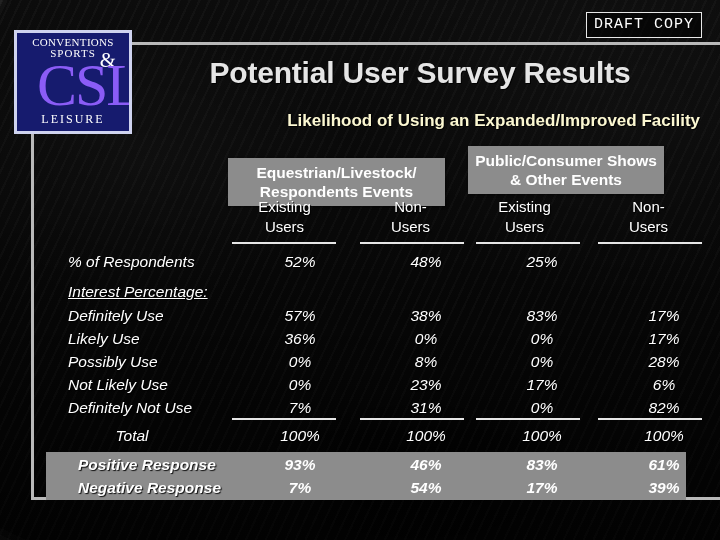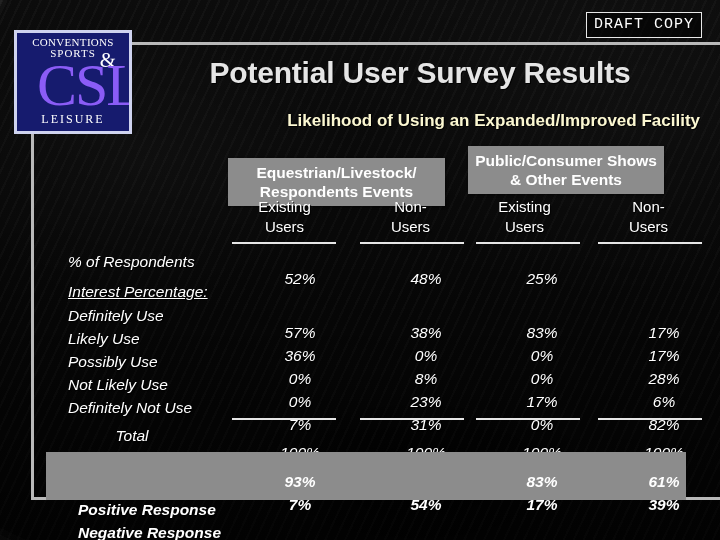--- a/index.html
+++ b/index.html
@@ -149,21 +149,20 @@
     position:absolute;left:16px;top:0;
     font-size:15.5px;color:#fff;line-height:23px;white-space:nowrap;
     text-shadow:1px 1px 1px rgba(0,0,0,.9);
   }
   .row .lbl.ul{ text-decoration:underline; }
   .row .lbl.ctr{ left:0;width:160px;text-align:center; }
   .row .v{
     position:absolute;top:0;width:100px;text-align:center;
     font-size:15.5px;color:#fff;line-height:23px;
     text-shadow:1px 1px 1px rgba(0,0,0,.9);
-    margin-top:17px;
   }
   .row .v.c1{left:198px;}
   .row .v.c2{left:324px;}
   .row .v.c3{left:440px;}
   .row .v.c4{left:562px;}
 
   .row.bold .lbl,.row.bold .v{font-weight:bold;}
 
   #r-respondents{top:104px;}
   #r-interest{top:134px;}
@@ -179,21 +178,21 @@
   #tr-c2{left:324px;width:104px;}
   #tr-c3{left:440px;width:104px;}
   #tr-c4{left:562px;width:104px;}
 
   #band{
     position:absolute;left:10px;top:306px;width:640px;height:48px;
     background:#8c8c8c;
   }
   #r-positive{top:307px;}
   #r-negative{top:330px;}
-  #r-positive .lbl,#r-negative .lbl{left:26px;margin-top:45px;}
+  #r-positive .lbl,#r-negative .lbl{left:26px;}
   #r-positive .v,#r-negative .v{text-shadow:none;}
 </style>
 </head>
 <body>
 
 <div id="slide">
   <div class="bg-photo"></div>
   <div class="bg-dark-veil"></div>
 
   <div class="rule-top"></div>
@@ -314,20 +313,21 @@
       <div class="v c2">100%</div>
       <div class="v c3">100%</div>
       <div class="v c4">100%</div>
     </div>
 
     <div id="band"></div>
 
     <div class="row bold" id="r-positive">
       <div class="lbl">Positive Response</div>
       <div class="v c1">93%</div>
+      <div class="v c2">46%</div>
       <div class="v c3">83%</div>
       <div class="v c4">61%</div>
     </div>
 
     <div class="row bold" id="r-negative">
       <div class="lbl">Negative Response</div>
       <div class="v c1">7%</div>
       <div class="v c2">54%</div>
       <div class="v c3">17%</div>
       <div class="v c4">39%</div>

